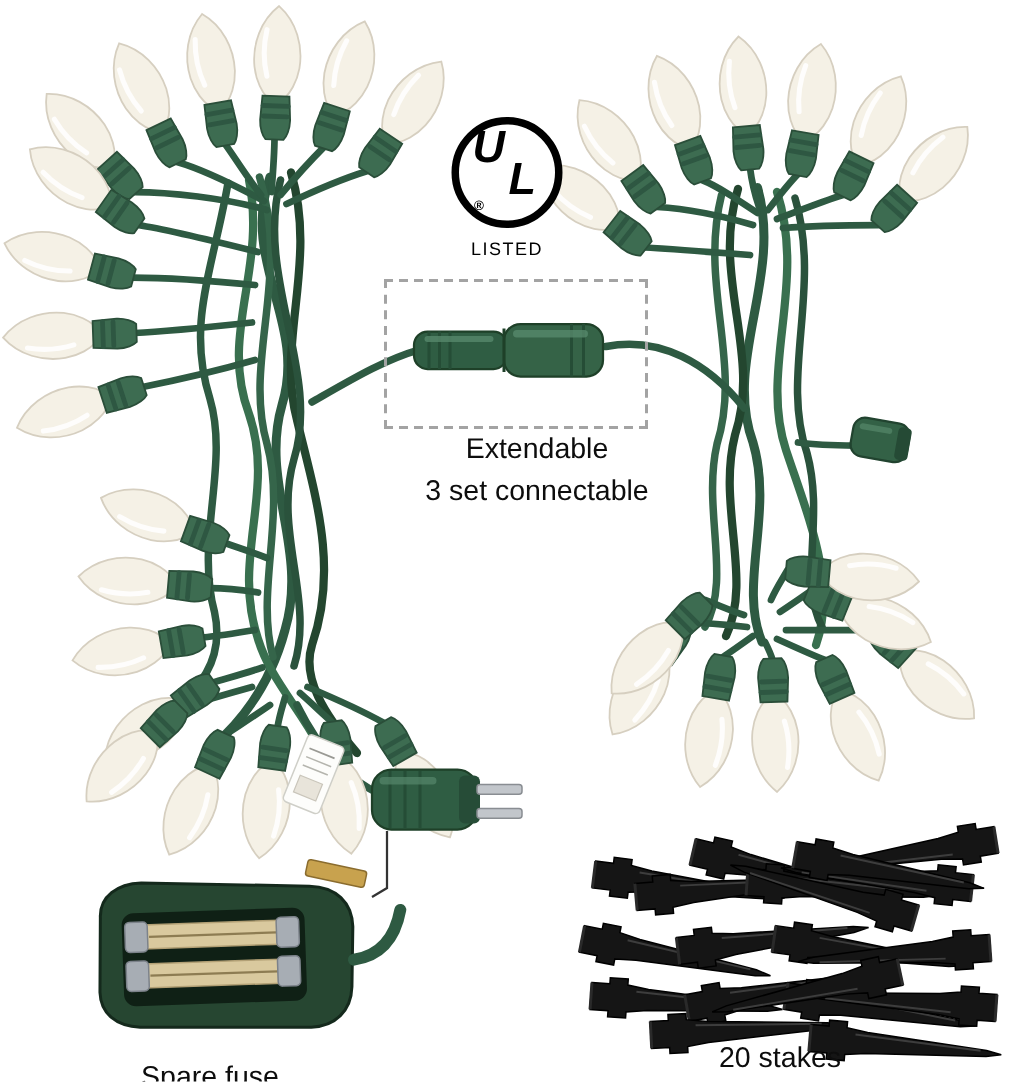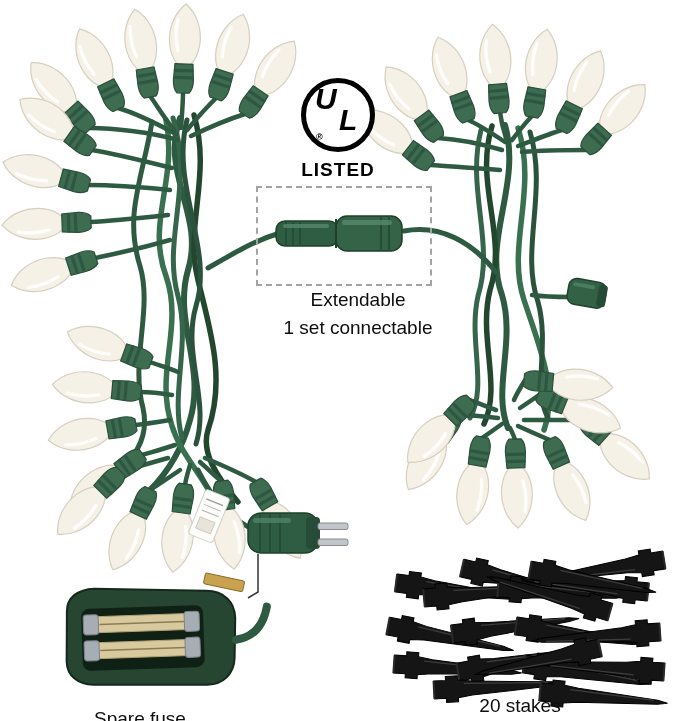--- a/index.html
+++ b/index.html
@@ -9,21 +9,21 @@
   }
   .stage{position:relative;width:679px;height:721px;background:#ffffff;}
   .artwork{position:absolute;left:0;top:0;}
 
   
   .ul-badge{position:absolute;left:297px;top:78px;width:82px;text-align:center;color:#000;}
   .ul-circle{position:relative;width:64px;height:64px;margin:0 auto;border:5px solid #000;border-radius:50%;background:#fff;}
   .ul-u{position:absolute;left:9px;top:1px;font-size:30px;font-weight:800;font-style:italic;line-height:1;}
   .ul-l{position:absolute;left:33px;top:22px;font-size:30px;font-weight:800;font-style:italic;line-height:1;}
   .ul-r{position:absolute;left:10px;bottom:5px;font-size:9px;font-weight:700;line-height:1;}
-  .ul-listed{margin-top:7px;font-weight:700;font-size:19px;letter-spacing:1px;}
+  .ul-listed{margin-top:7px;font-weight:400;font-size:12px;letter-spacing:1px;}
 
   
   .dashed-box{position:absolute;left:256px;top:186px;width:172px;height:96px;border:2px dashed #a3a3a3;}
 
   .callout{position:absolute;left:246px;top:286px;width:224px;text-align:center;
            font-size:19px;line-height:28px;color:#0d0d0d;}
 
   .caption{position:absolute;font-size:19px;color:#0d0d0d;text-align:center;}
   .caption.spare{left:56px;top:708px;width:168px;}
   .caption.stakes{left:436px;top:695px;width:168px;}
@@ -235,19 +235,19 @@
       <span class="ul-l">L</span>
       <span class="ul-r">®</span>
     </div>
     <div class="ul-listed">LISTED</div>
   </div>
 
   <div class="dashed-box"></div>
 
   <div class="callout">
     <div>Extendable</div>
-    <div>1 set connectable</div>
+    <div>3 set connectable</div>
   </div>
 
   <div class="caption spare">Spare fuse</div>
   <div class="caption stakes">20 stakes</div>
 
 </div>
 
 </body></html>

